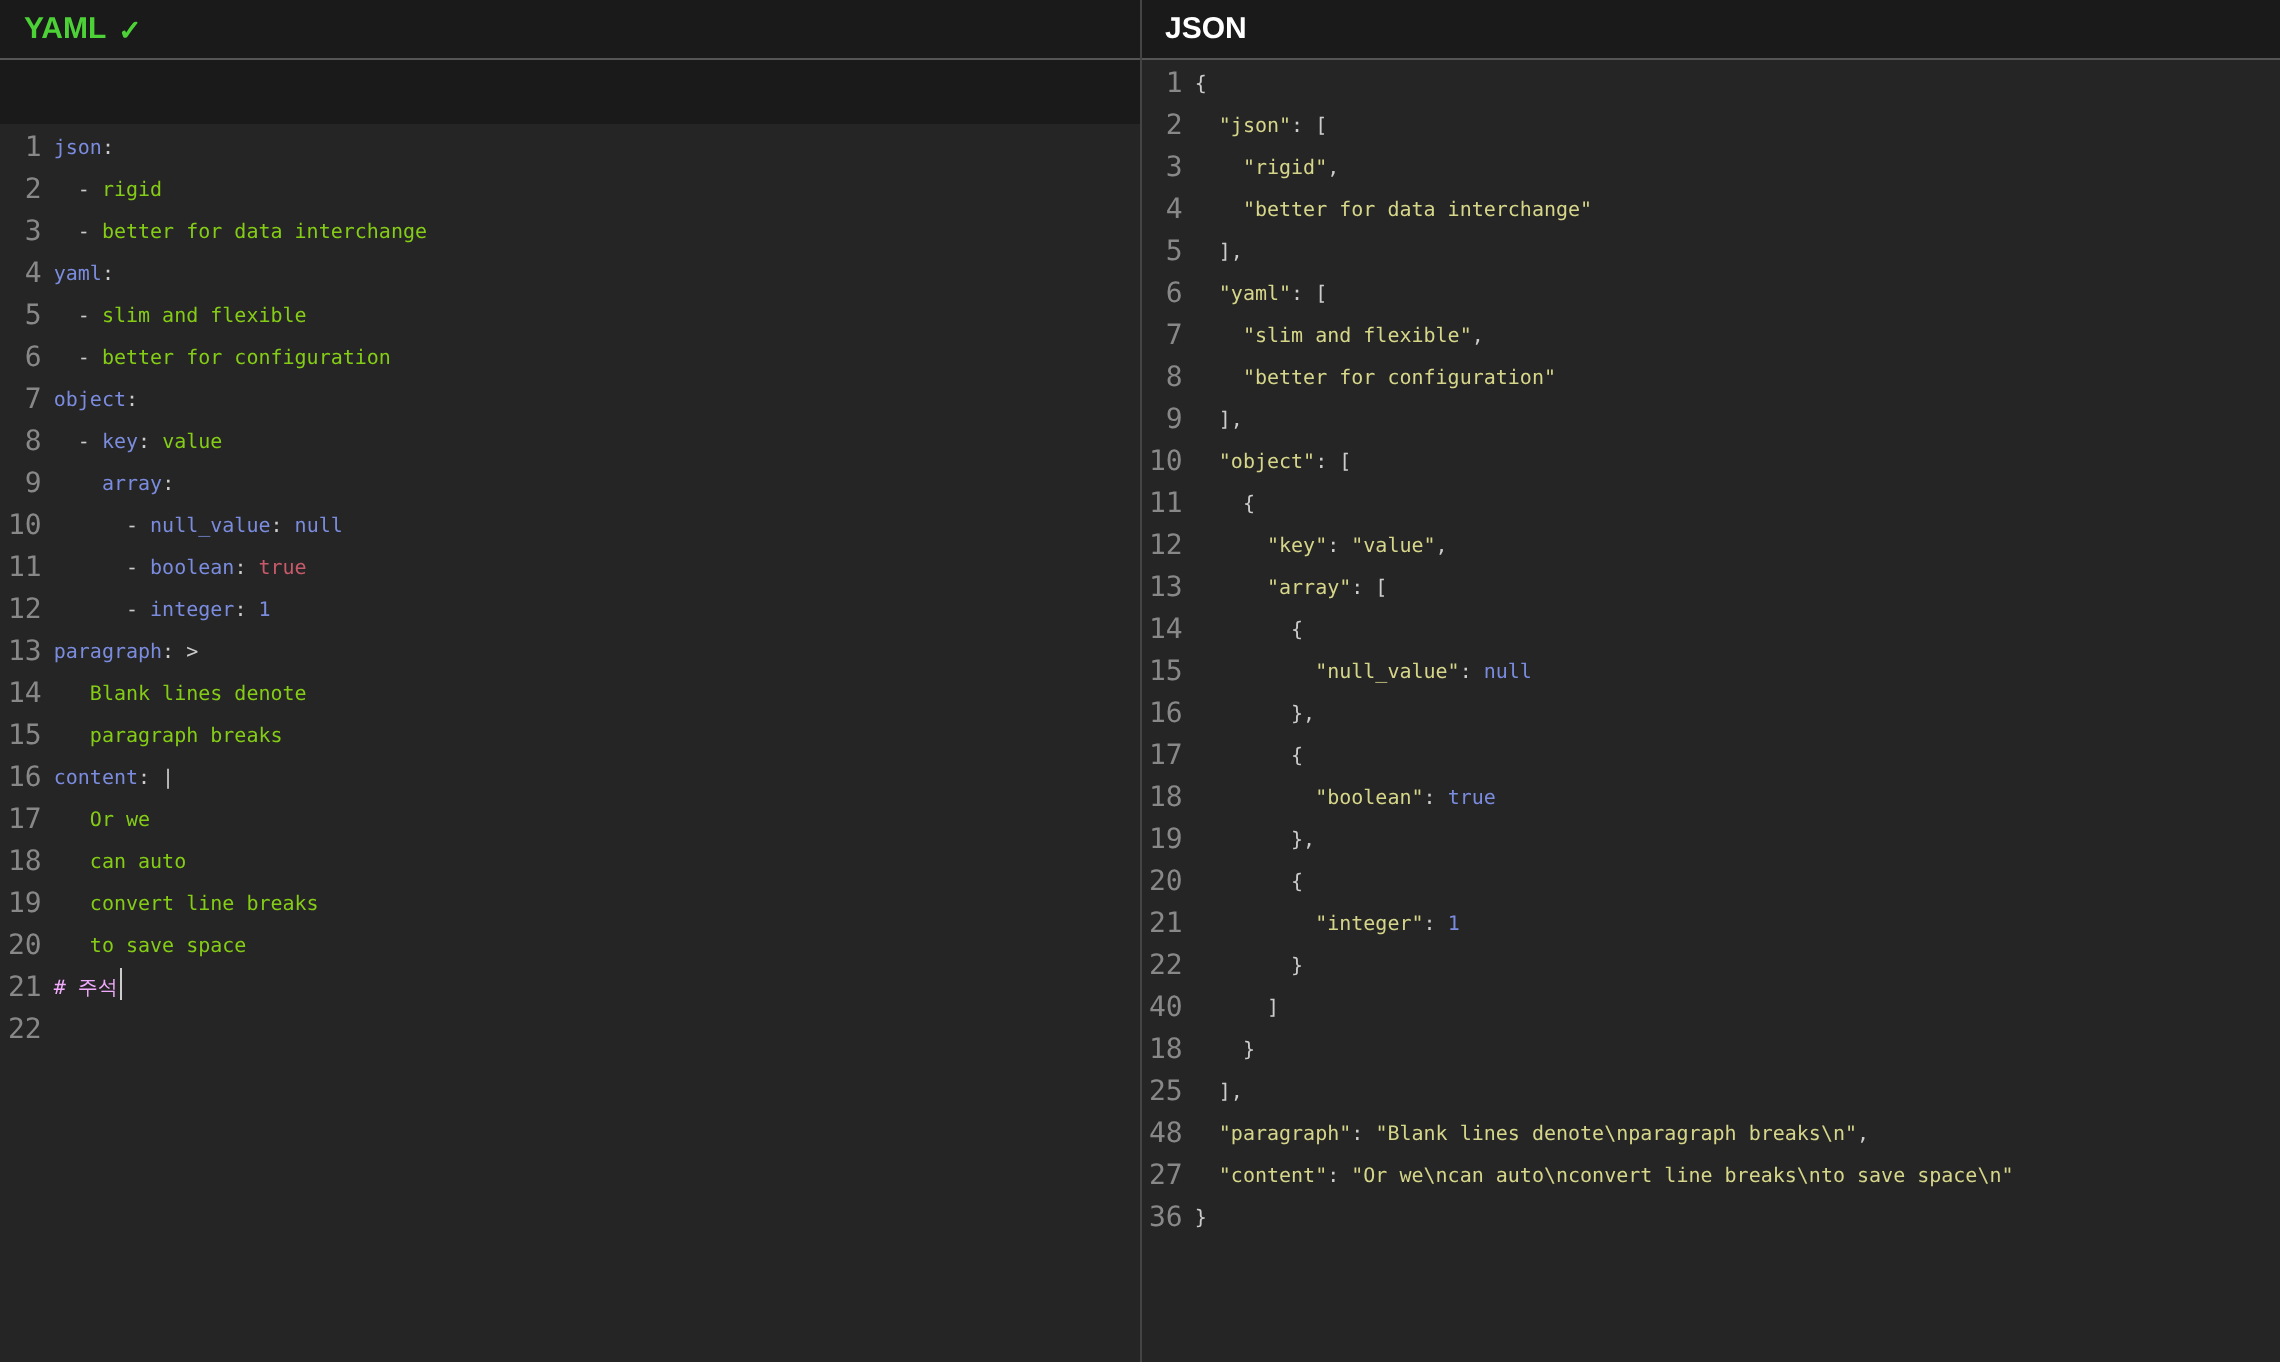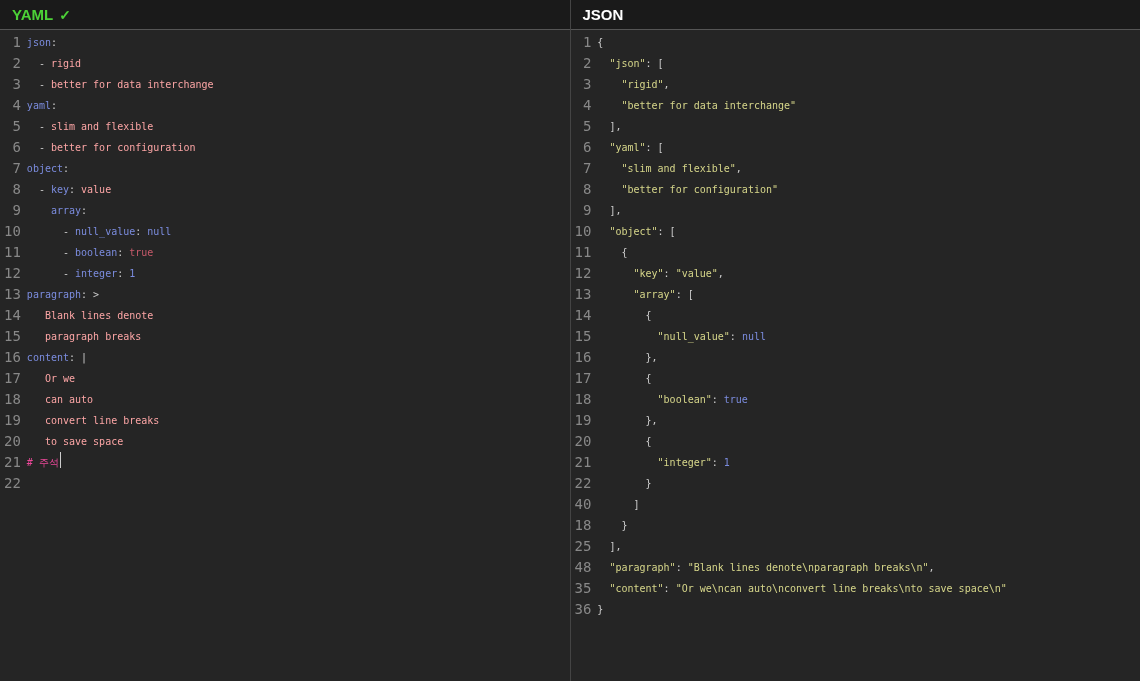--- a/index.html
+++ b/index.html
@@ -18,20 +18,21 @@
     height: 100%;
   }
   .pane {
     flex: 1;
     display: flex;
     flex-direction: column;
     overflow: hidden;
   }
   .pane.left {
     border-right: 1px solid #444;
+    gap: 32px;
   }
   .header {
     padding: 6px 12px;
     font-family: Arial, sans-serif;
     font-weight: bold;
     font-size: 15px;
     border-bottom: 1px solid #555;
     display: flex;
     align-items: center;
     gap: 6px;
@@ -55,27 +56,27 @@
     font-size: 14px;
     min-width: 26px;
   }
   .code {
     flex: 1;
     line-height: 21px;
     white-space: pre;
     font-size: 10px;
   }
   .k { color: #7b8cde; }   
-  .s { color: #fca5a5; }   
+  .s { color: #84cc16; }   
   .p { color: #ccc; }      
   .d { color: #ccc; }      
   .n { color: #7b8cde; }   
   .b { color: #c75a6a; }   
   .i { color: #7b8cde; }   
-  .c { color: #ec4899; }   
+  .c { color: #f0abfc; }   
   .jk { color: #d6d68a; }  
   .jv { color: #d6d68a; }  
   .jn { color: #7b8cde; }  
   .jb { color: #7b8cde; }  
   .ji { color: #7b8cde; }  
   .jp { color: #ccc; }     
   .cursor {
     display: inline-block;
     width: 1px;
     height: 16px;
@@ -148,20 +149,20 @@
           <div>17</div>
           <div>18</div>
           <div>19</div>
           <div>20</div>
           <div>21</div>
           <div>22</div>
           <div>40</div>
           <div>18</div>
           <div>25</div>
           <div>48</div>
-          <div>35</div>
+          <div>27</div>
           <div>36</div>
         </div>
       <div class="code" id="json-code"><div><span class="jp">{</span></div><div><span class="jp">  </span><span class="jk">"json"</span><span class="jp">: [</span></div><div><span class="jp">    </span><span class="jv">"rigid"</span><span class="jp">,</span></div><div><span class="jp">    </span><span class="jv">"better for data interchange"</span></div><div><span class="jp">  ],</span></div><div><span class="jp">  </span><span class="jk">"yaml"</span><span class="jp">: [</span></div><div><span class="jp">    </span><span class="jv">"slim and flexible"</span><span class="jp">,</span></div><div><span class="jp">    </span><span class="jv">"better for configuration"</span></div><div><span class="jp">  ],</span></div><div><span class="jp">  </span><span class="jk">"object"</span><span class="jp">: [</span></div><div><span class="jp">    {</span></div><div><span class="jp">      </span><span class="jk">"key"</span><span class="jp">: </span><span class="jv">"value"</span><span class="jp">,</span></div><div><span class="jp">      </span><span class="jk">"array"</span><span class="jp">: [</span></div><div><span class="jp">        {</span></div><div><span class="jp">          </span><span class="jk">"null_value"</span><span class="jp">: </span><span class="jn">null</span></div><div><span class="jp">        },</span></div><div><span class="jp">        {</span></div><div><span class="jp">          </span><span class="jk">"boolean"</span><span class="jp">: </span><span class="jb">true</span></div><div><span class="jp">        },</span></div><div><span class="jp">        {</span></div><div><span class="jp">          </span><span class="jk">"integer"</span><span class="jp">: </span><span class="ji">1</span></div><div><span class="jp">        }</span></div><div><span class="jp">      ]</span></div><div><span class="jp">    }</span></div><div><span class="jp">  ],</span></div><div><span class="jp">  </span><span class="jk">"paragraph"</span><span class="jp">: </span><span class="jv">"Blank lines denote\nparagraph breaks\n"</span><span class="jp">,</span></div><div><span class="jp">  </span><span class="jk">"content"</span><span class="jp">: </span><span class="jv">"Or we\ncan auto\nconvert line breaks\nto save space\n"</span></div><div><span class="jp">}</span></div></div>
     </div>
   </div>
 
 </div>
 
 </body></html>

